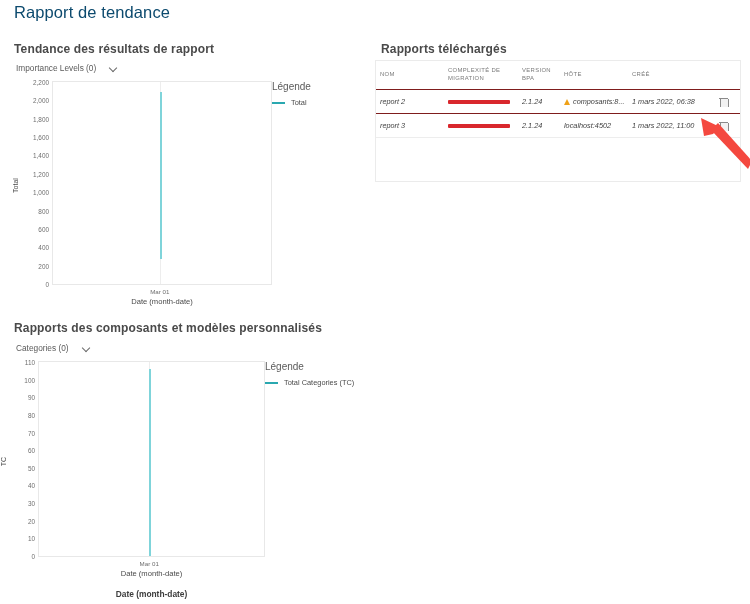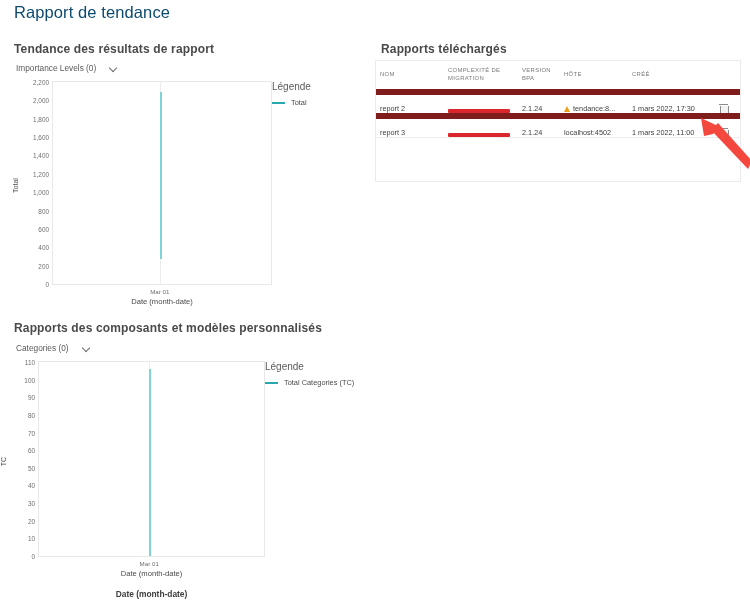--- a/index.html
+++ b/index.html
@@ -164,23 +164,24 @@
   .tbl-head { display: flex; height: 28px; align-items: center; }
   .th {
     font-size: 5.9px;
     color: #7a7a7a;
     letter-spacing: .35px;
     line-height: 1.35;
     padding: 0 4px;
   }
   .tbl-row {
     display: flex;
-    align-items: flex-end;
+    align-items: center;
     height: 24px;
-    border-top: 6px solid #7f1d1d;
+    border-top: 1px solid #7f1d1d;
+    font-style: italic;
   }
   .td {
     font-size: 7.3px;
     color: #3f3f3f;
     padding: 0 4px;
     white-space: nowrap;
     overflow: hidden;
   }
   .c-nom  { width: 68px; }
   .c-cplx { width: 74px; }
@@ -328,24 +329,24 @@
 
   <div class="tbl-row">
     <div class="td c-nom">report 2</div>
     <div class="td c-cplx">
       <div class="cplx-bar"></div>
     </div>
     <div class="td c-ver">2.1.24</div>
     <div class="td c-host">
       <span class="host-cell">
         <span class="warn-icon"></span>
-        <span>tendance:8...</span>
+        <span>composants:8...</span>
       </span>
     </div>
-    <div class="td c-cree">1 mars 2022, 17:30</div>
+    <div class="td c-cree">1 mars 2022, 06:38</div>
     <div class="td c-act">
       <span class="trash"></span>
     </div>
   </div>
 
   <div class="tbl-row">
     <div class="td c-nom">report 3</div>
     <div class="td c-cplx">
       <div class="cplx-bar"></div>
     </div>

